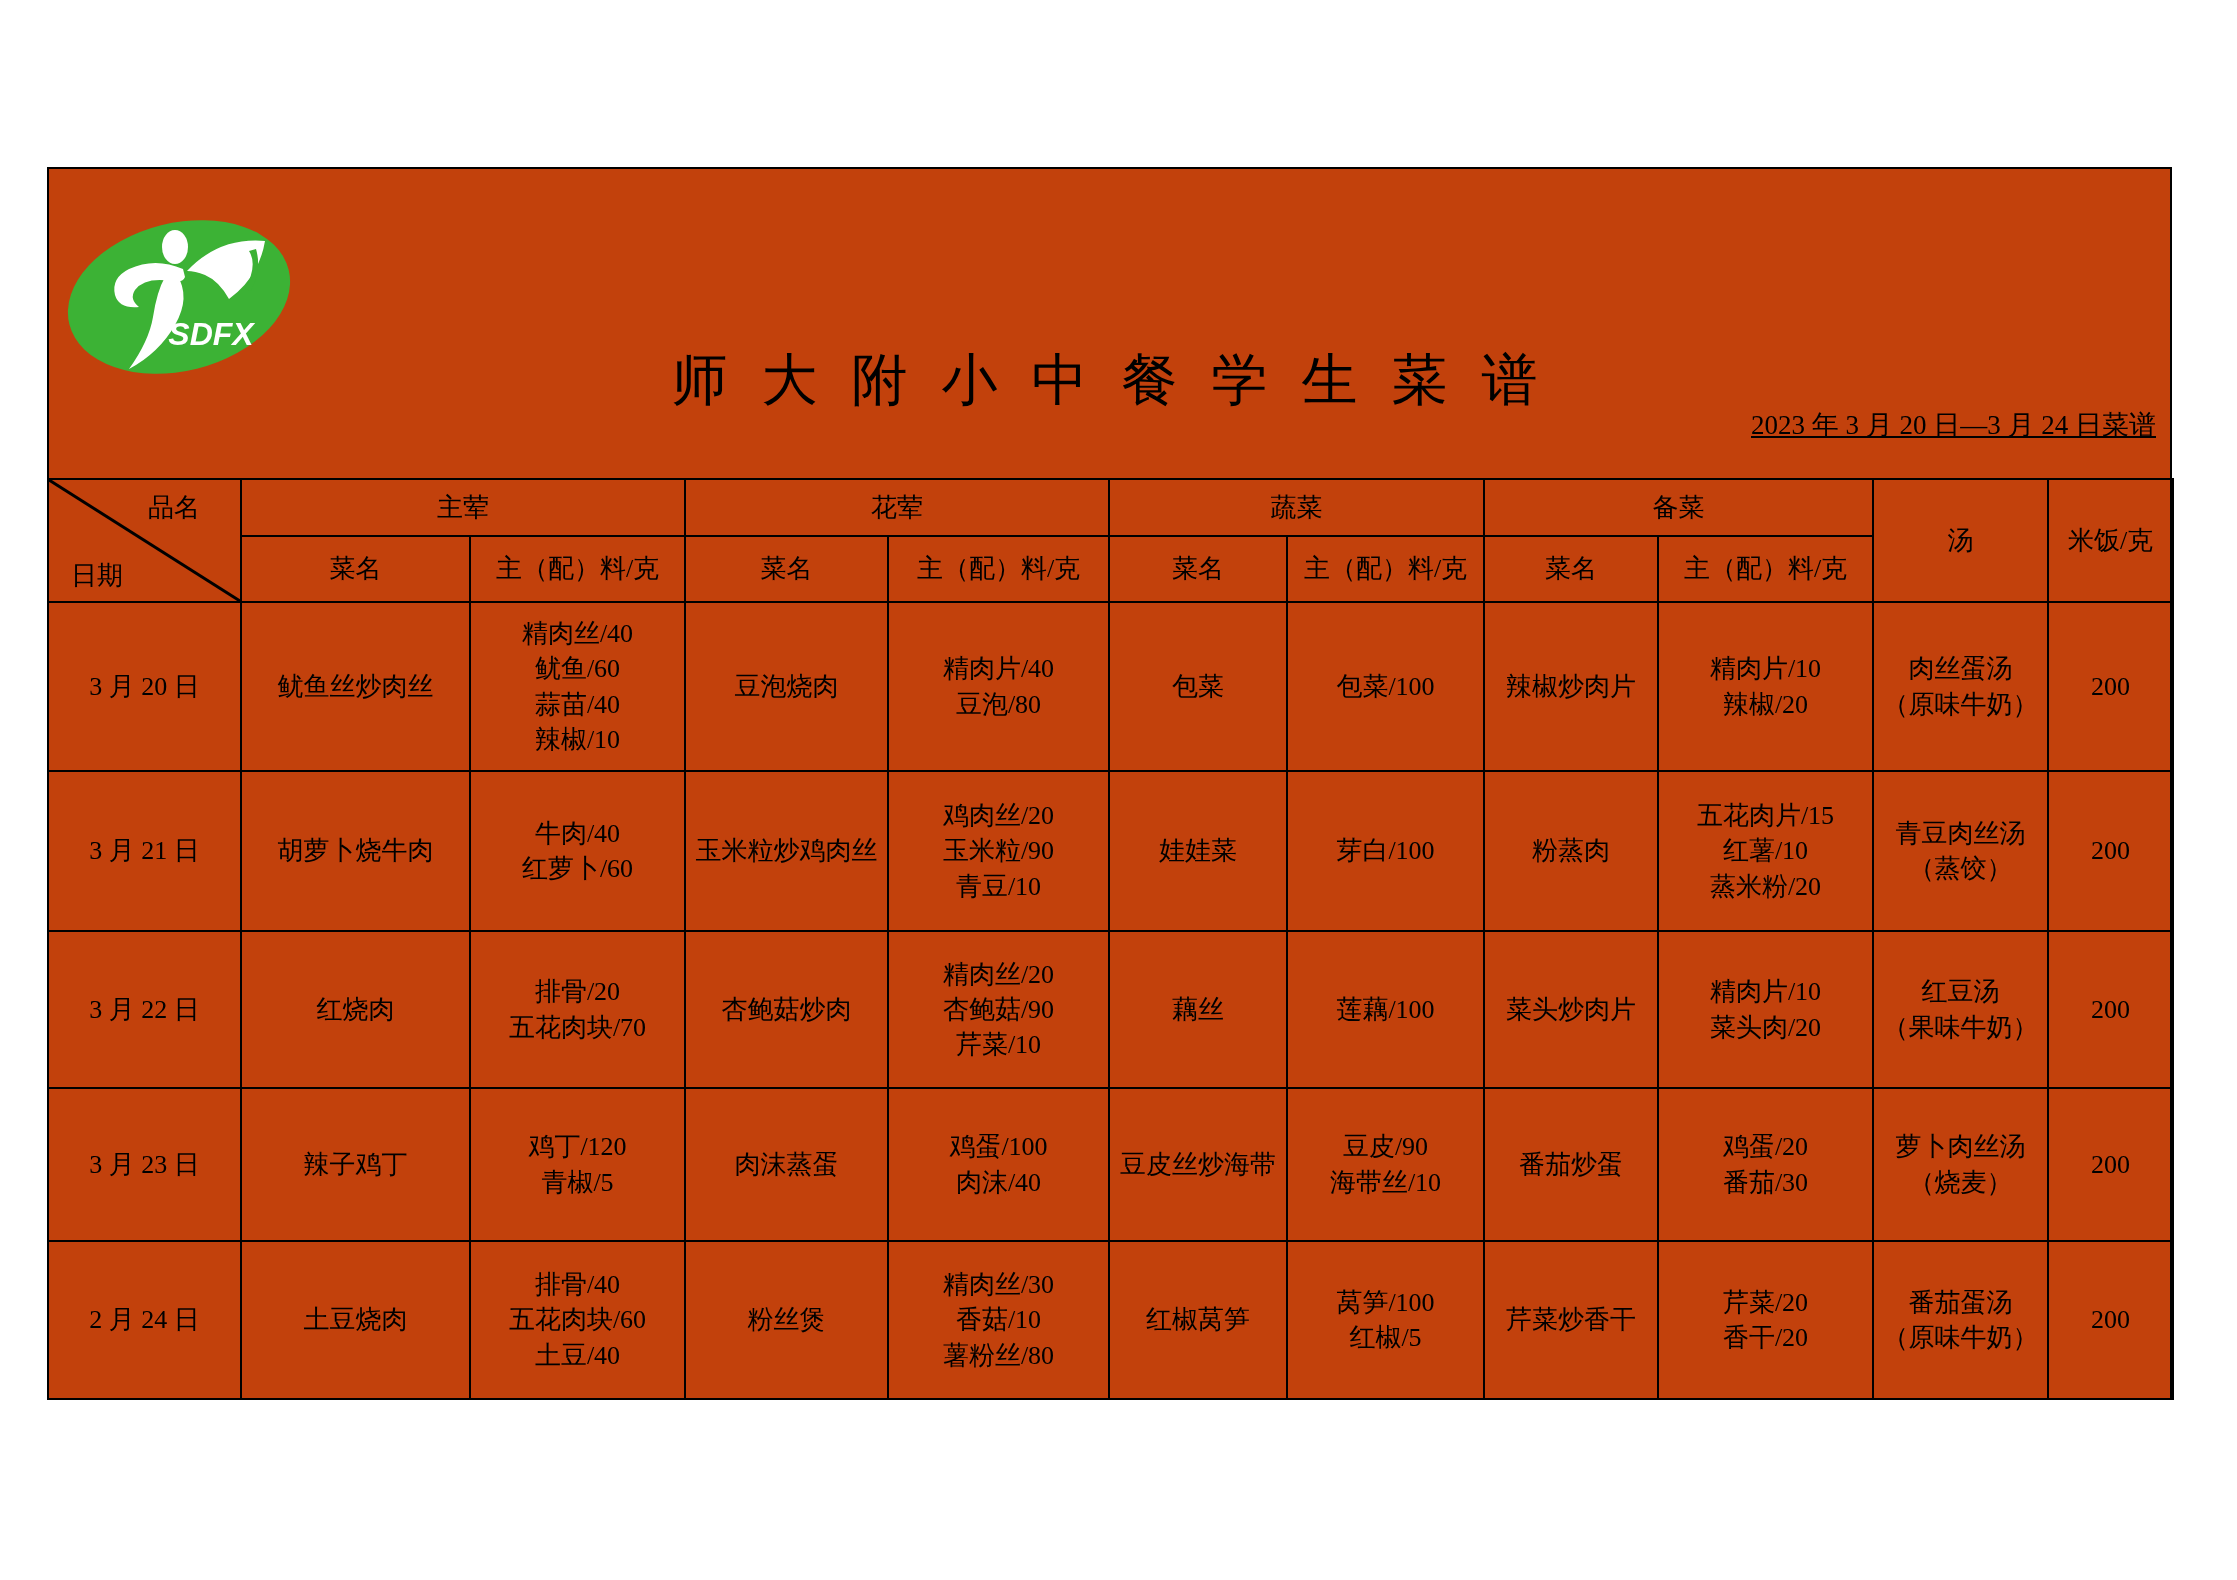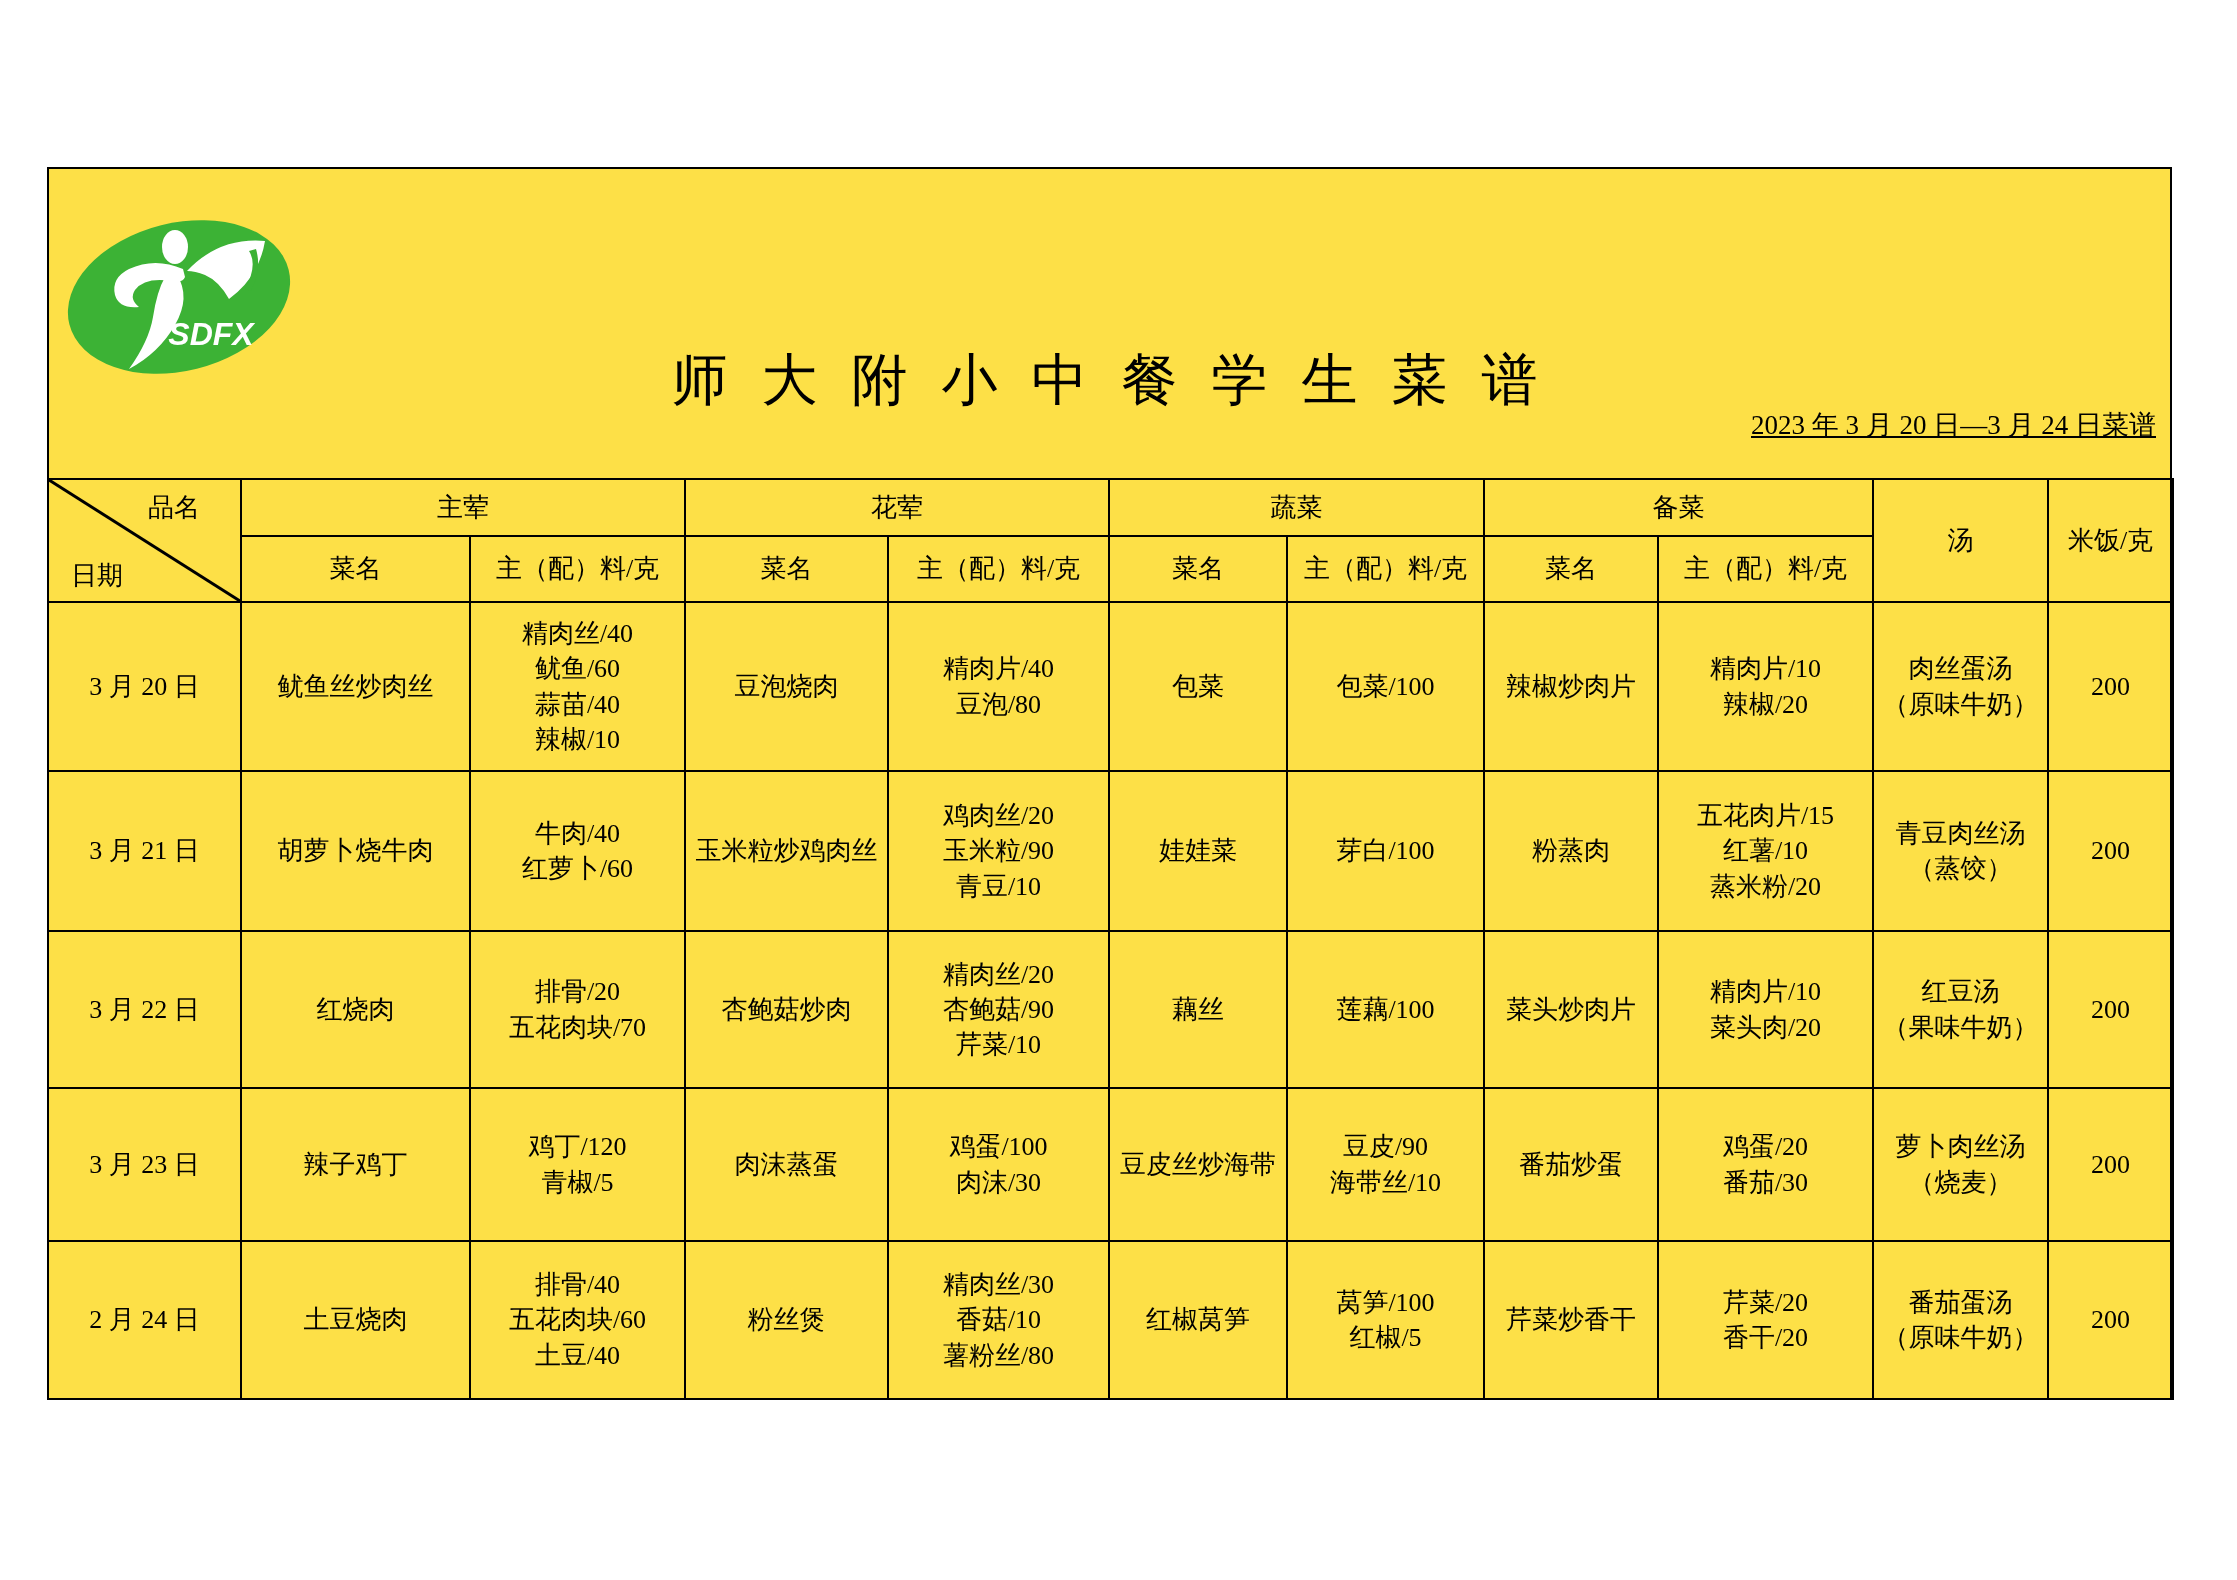--- a/index.html
+++ b/index.html
@@ -2,21 +2,21 @@
 <html><head>
 <meta charset="utf-8">
 <style>
   html,body{margin:0;padding:0;background:#fff;}
   .canvas{
     position:relative;width:2237px;height:1580px;background:#fff;overflow:hidden;
     font-family:"Liberation Serif","DejaVu Serif",serif;color:#000;
   }
   .page{
     position:absolute;left:47px;top:167px;width:2125px;height:1233px;
-    border:2px solid #000;box-sizing:border-box;background:#fde047;
+    border:2px solid #000;box-sizing:border-box;background:#c2410c;
   }
   
   .logo{position:absolute;left:10px;top:38px;width:240px;height:180px;}
   
   .title{
     position:absolute;left:0;top:168px;width:100%;text-align:center;
     font-size:56px;letter-spacing:10px;white-space:nowrap;margin-top:6px;
   }
   .subtitle{
     position:absolute;right:14px;top:238px;font-size:27px;white-space:nowrap;text-decoration:underline;
@@ -174,21 +174,21 @@
     <td class="rice">200</td>
   </tr>
 
   <tr>
     <td class="date">3 月 23 日</td>
     <td class="dish">辣子鸡丁</td>
     <td class="ing">鸡丁/120
 青椒/5</td>
     <td class="dish">肉沫蒸蛋</td>
     <td class="ing">鸡蛋/100
-肉沫/30</td>
+肉沫/40</td>
     <td class="dish">豆皮丝炒海带</td>
     <td class="ing">豆皮/90
 海带丝/10</td>
     <td class="dish">番茄炒蛋</td>
     <td class="ing">鸡蛋/20
 番茄/30</td>
     <td class="soup">萝卜肉丝汤
 （烧麦）</td>
     <td class="rice">200</td>
   </tr>

